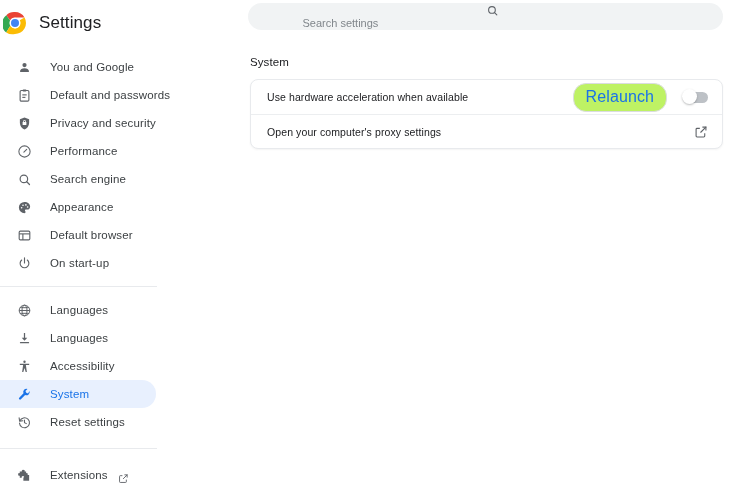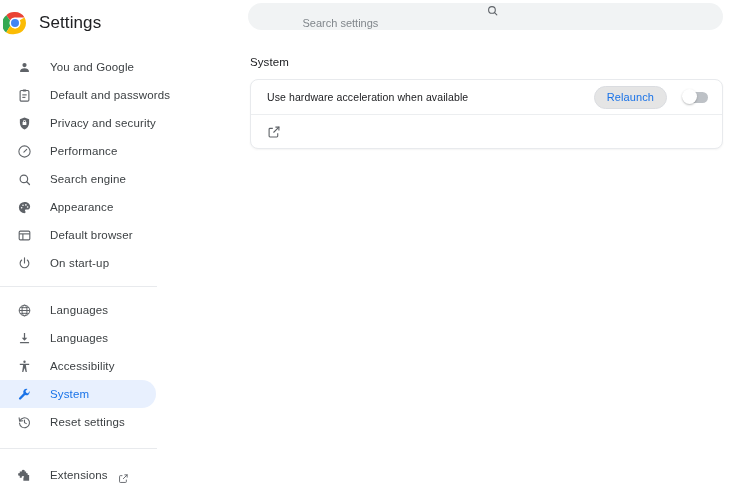--- a/index.html
+++ b/index.html
@@ -104,23 +104,23 @@
   }
   .card-row + .card-row { border-top: 1px solid #eceef0; }
   .row-label {
     flex: 1;
     font-size: 10.5px; color: #202124;
     letter-spacing: .1px;
   }
 
   .relaunch-btn {
     font-family: "Liberation Sans", sans-serif;
-    font-size: 11px;
+    font-size: 16px;
     color: #1a73e8;
-    background: #e5e5e5;
+    background: #bef264;
     border: 1px solid #dadce0;
     border-radius: 13px;
     padding: 4px 12px 5px;
     cursor: default;
     letter-spacing: .1px;
   }
 
   .toggle {
     margin-left: 17px;
     width: 24px; height: 11px;
@@ -354,20 +354,21 @@
 
       <div class="card-row">
         <span class="row-label">Use hardware acceleration when available</span>
         <button class="relaunch-btn">Relaunch</button>
         <span class="toggle">
           <span class="knob"></span>
         </span>
       </div>
 
       <div class="card-row">
+        <span class="row-label">Open your computer's proxy settings</span>
         <span class="ext-link-btn">
           <svg viewBox="0 0 24 24" width="14" height="14" fill="none" stroke="#5f6368" stroke-width="1.9">
             <path d="M14.4 3.6h6v6"></path>
             <path d="M20.4 3.6l-8.8 8.8" stroke-linecap="round"></path>
             <path d="M18.4 14.2v4.8a1.6 1.6 0 0 1-1.6 1.6H5.2a1.6 1.6 0 0 1-1.6-1.6V7.4a1.6 1.6 0 0 1 1.6-1.6H10"></path>
           </svg>
         </span>
       </div>
     </div>
   </div>

